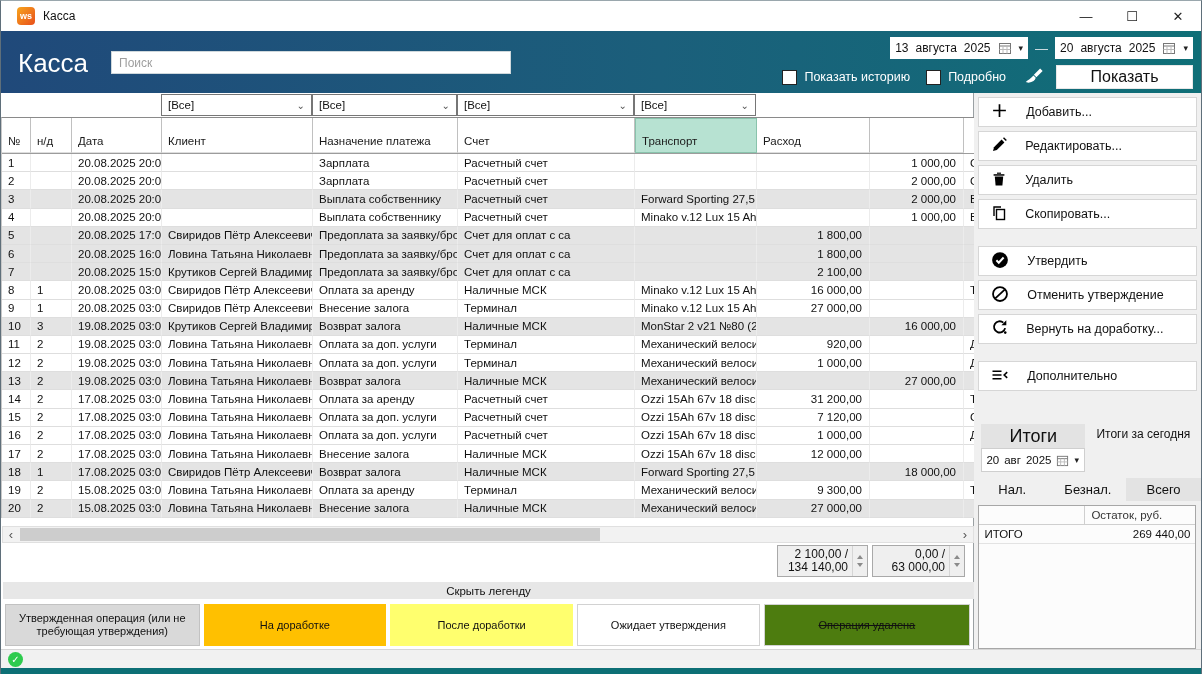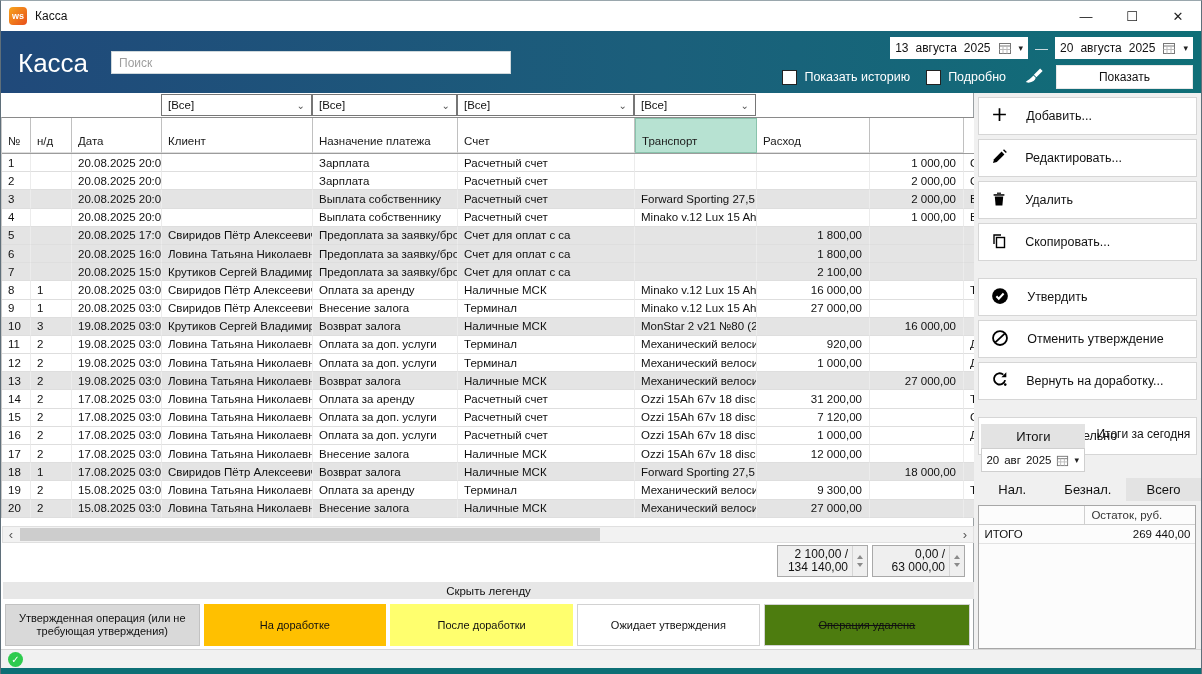--- a/index.html
+++ b/index.html
@@ -1,42 +1,42 @@
 <!DOCTYPE html>
 <html><head>
 <meta charset="utf-8">
 <style>
   * { margin:0; padding:0; box-sizing:border-box; }
   body { font-family:"Liberation Sans","DejaVu Sans",sans-serif; background:#888; }
   .window { position:relative; width:1202px; height:674px; background:#fff;
             border-left:1px solid #5f6f7a; border-right:1px solid #5f6f7a; border-top:1px solid #9aa7ad; overflow:hidden; }
 
   
-  .titlebar { height:30px; background:#fff; display:flex; align-items:center; padding-left:8px; }
+  .titlebar { height:30px; background:#fff; display:flex; align-items:center; padding-left:16px; }
   .app-logo { width:18px; height:18px; border-radius:4px; background:linear-gradient(135deg,#f7a51d,#e84e1b);
               color:#fff; font-size:9px; font-weight:bold; display:flex; align-items:center; justify-content:center; }
   .tb-title { font-size:12px; color:#111; margin-left:8px; }
   .win-controls { margin-left:auto; display:flex; height:30px; }
   .win-btn { width:46px; height:30px; display:flex; align-items:center; justify-content:center; font-size:13px; color:#222; cursor:default; }
 
   
   .appheader { position:relative; height:62px; background:linear-gradient(90deg,#20497a 0%,#1b5f7b 55%,#0f6f77 100%); }
   .app-title { position:absolute; left:17px; top:46px; transform:translateY(-50%); color:#fff; font-size:26px; font-weight:400; top:32px; }
   .search-input { position:absolute; left:110px; top:20px; width:400px; height:23px; border:1px solid #cfd8dc; background:#fff;
                   font-size:12px; padding:0 7px; color:#222; font-family:inherit; }
   .search-input::placeholder { color:#9e9e9e; }
   .dates-row { position:absolute; right:8px; top:6px; display:flex; align-items:center; }
   .datepicker { background:#fff; height:22px; display:flex; align-items:center; padding:0 5px; font-size:12px; color:#111; gap:7px; }
   .dp-caret { font-size:9px; color:#222; }
   .date-dash { color:#dfe7ea; margin:0 7px; font-size:13px; }
   .controls-row { position:absolute; right:8px; top:34px; display:flex; align-items:center; }
   .cb-box { width:15px; height:15px; background:#fff; border:1px solid #222; display:inline-block; }
   .cb-label { color:#fff; font-size:12.5px; margin:0 16px 0 7px; }
   .broom-btn { width:24px; height:24px; margin-right:10px; display:flex; align-items:center; justify-content:center; }
-  .show-btn { width:137px; height:24px; background:#fff; border:1px solid #e8e8e8; font-size:12px; color:#111;
+  .show-btn { width:137px; height:24px; background:#fff; border:1px solid #e8e8e8; font-size:16px; color:#111;
               display:flex; align-items:center; justify-content:center; font-family:inherit; }
 
   
   .content { position:relative; height:556px; display:flex; }
   .table-area { position:relative; width:975px; height:556px; background:#fff; border-right:1px solid #9aa0a3; }
 
   .filter-row { position:absolute; top:0; left:0; width:100%; height:24px; background:#fff; }
   .filter-dd { position:absolute; top:1px; height:22px; background:#fff; border:1px solid #767676; display:flex;
                align-items:center; font-size:11.5px; color:#111; padding:0 6px; justify-content:space-between; }
   .filter-dd .dd-caret { color:#555; font-size:10px; }
@@ -67,29 +67,29 @@
 
   .legend-toggle { position:absolute; top:489px; left:2px; width:971px; height:17px; background:#e7e7e7;
                    display:flex; align-items:center; justify-content:center; font-size:11.5px; color:#111; }
   .legend-row { position:absolute; top:511px; left:4px; width:965px; height:42px; display:flex; gap:4px; }
   .legend-item { height:42px; display:flex; align-items:center; justify-content:center; text-align:center;
                  font-size:11px; color:#111; line-height:13px; padding:2px 10px; }
   .legend-item.strike { text-decoration:line-through; }
 
   
   .side-panel { position:relative; width:227px; height:556px; background:#f0f0f0; }
-  .sp-btn { position:relative; width:219px; margin:0 auto; height:38px; background:#fff; border:1px solid #d6d6d6;
+  .sp-btn { position:relative; width:219px; margin:0 auto; height:30px; background:#fff; border:1px solid #d6d6d6;
             display:flex; align-items:center; font-size:12.5px; color:#111; padding-left:12px; gap:18px; }
   .sp-btn svg { flex:0 0 auto; }
   .gap-s { height:4px; } .gap-m { height:13px; }
   .sp-top { height:4px; }
 
   .totals-block { position:absolute; left:0; top:327px; width:227px; }
   .itogi-tab { position:absolute; left:7px; top:4px; width:104px; height:24px; background:#e3e3e3;
-               display:flex; align-items:center; justify-content:center; font-size:13px; color:#111; }
+               display:flex; align-items:center; justify-content:center; font-size:18px; color:#111; }
   .itogi-date { position:absolute; left:7px; top:28px; width:104px; height:24px; background:#fff; border:1px solid #cfcfcf;
                 display:flex; align-items:center; font-size:11.5px; gap:5px; padding:0 4px; color:#111; }
   .itogi-today { position:absolute; left:118px; top:6px; width:102px; text-align:center; font-size:12px; color:#111; line-height:16px; }
   .mini-tabs { position:absolute; left:0px; top:58px; width:227px; height:23px; display:flex; }
   .mini-tab { flex:1; display:flex; align-items:center; justify-content:center; font-size:13px; color:#111; }
   .mini-tab.active { background:#e3e3e3; }
   .sum-table { position:absolute; left:4px; top:85px; width:218px; height:144px; background:#fcfcfc; border:1px solid #a7a7a7; }
   .sum-head { display:flex; height:19px; border-bottom:1px solid #cfcfcf; }
   .sum-head .c1 { width:106px; border-right:1px solid #cfcfcf; }
   .sum-head .c2 { flex:1; font-size:11.5px; color:#333; display:flex; align-items:center; padding-left:6px; }

